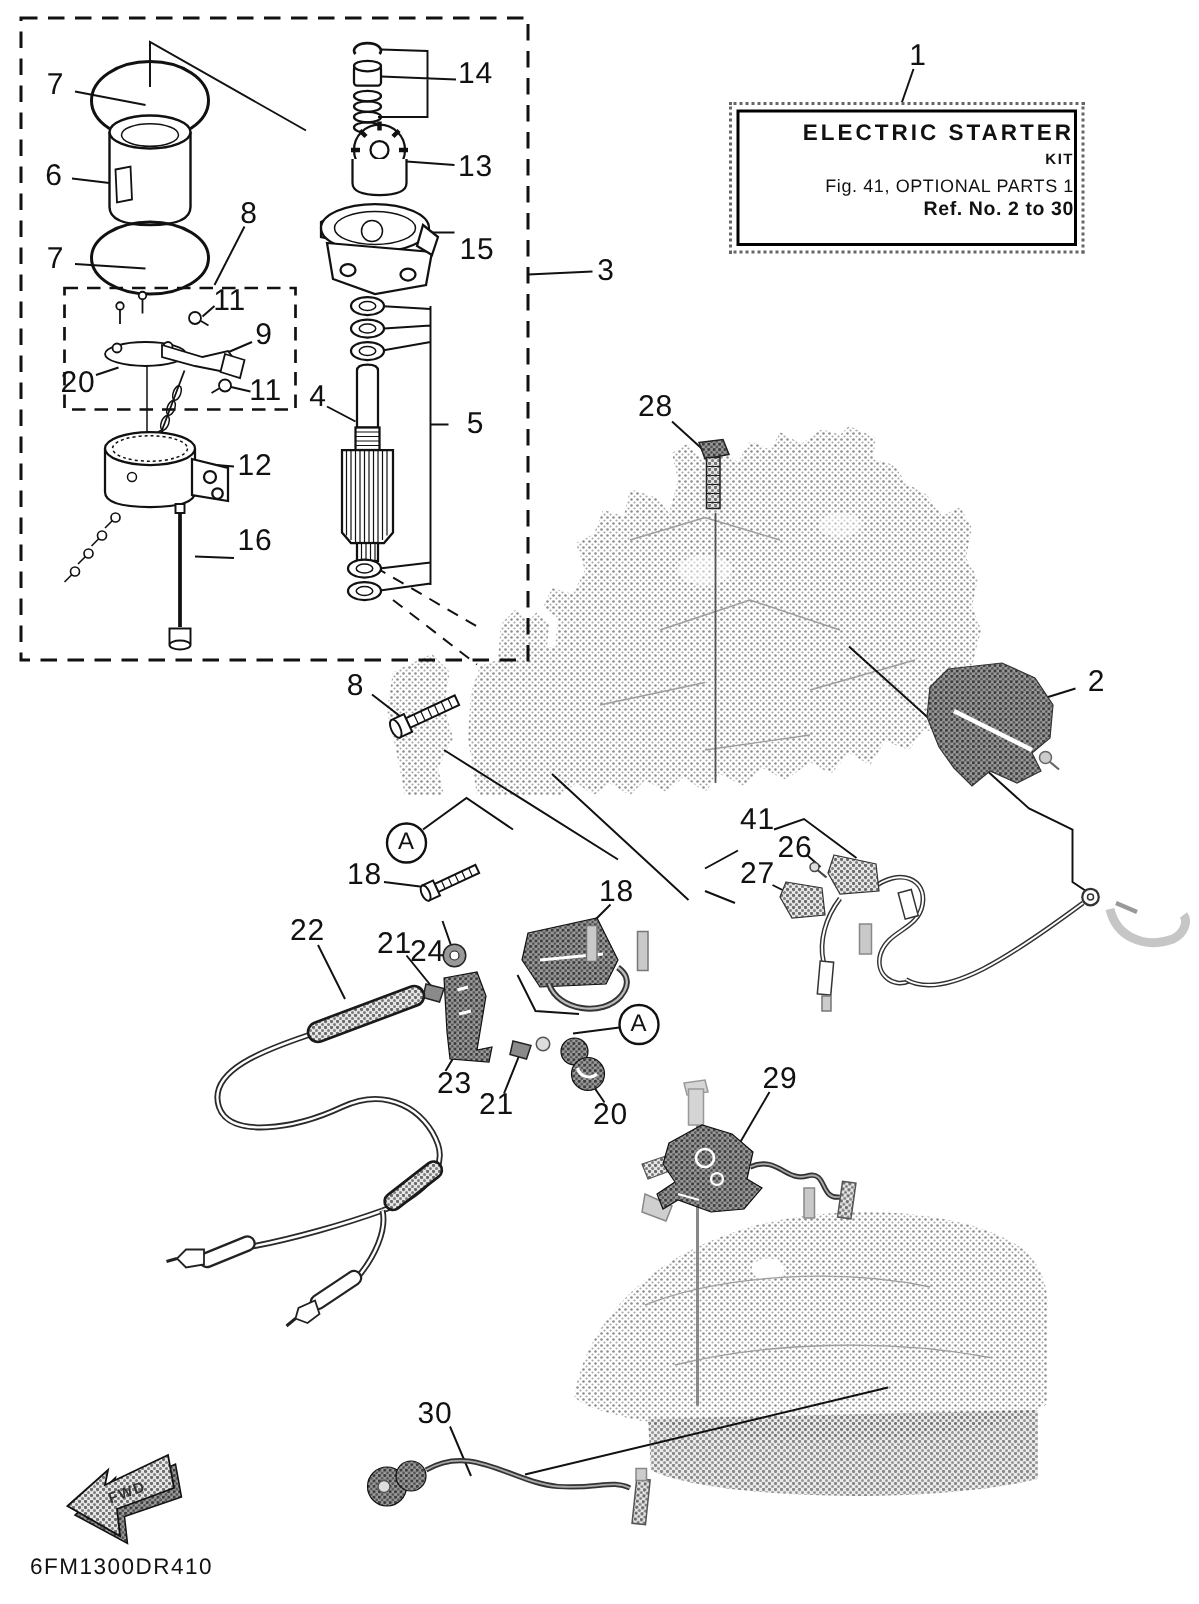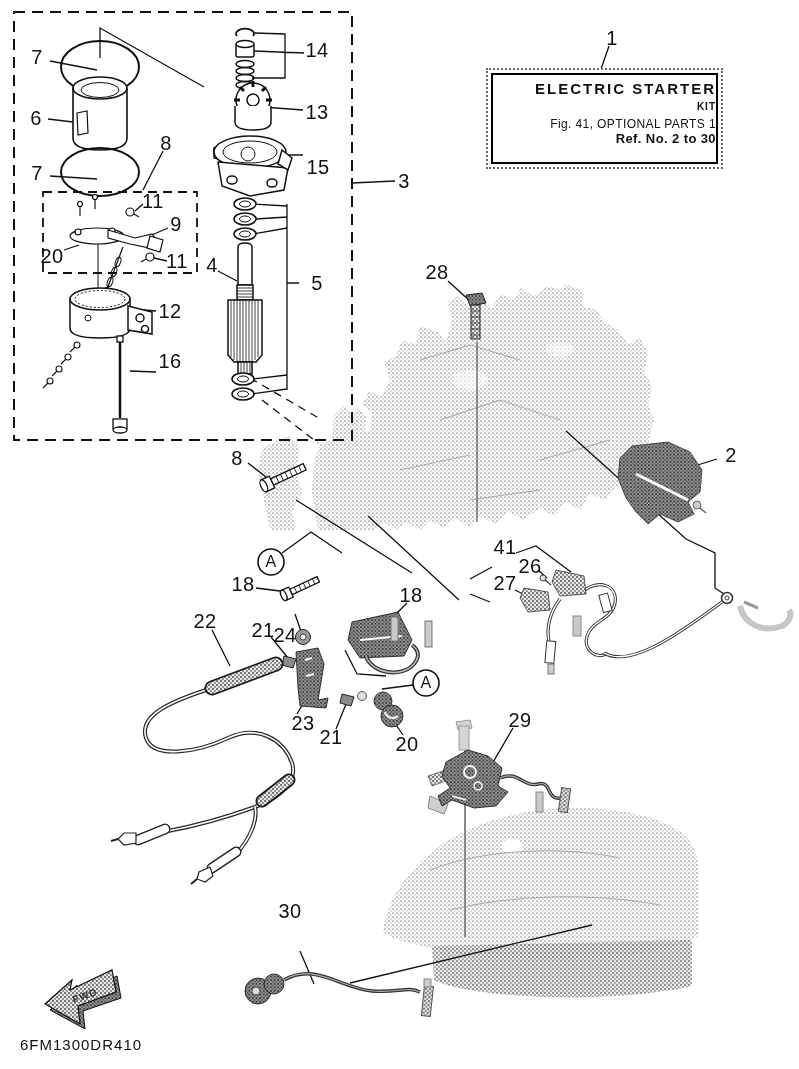--- a/index.html
+++ b/index.html
@@ -381,21 +381,21 @@
   <span class="co" style="left:263px;top:630px">21</span>
   <span class="co" style="left:331px;top:737px">21</span>
   <span class="co" style="left:205px;top:621px">22</span>
   <span class="co" style="left:303px;top:723px">23</span>
   <span class="co" style="left:285px;top:635px">24</span>
   <span class="co" style="left:505px;top:547px">41</span>
   <span class="co" style="left:530px;top:566px">26</span>
   <span class="co" style="left:505px;top:583px">27</span>
   <span class="co" style="left:437px;top:272px">28</span>
   <span class="co" style="left:520px;top:720px">29</span>
-  <span class="co" style="left:290px;top:911px">30</span>
+  <span class="co" style="left:290px;top:943px">30</span>
   <span class="co sm" style="left:271px;top:562px">A</span>
   <span class="co sm" style="left:426px;top:683px">A</span>
 </div>
 
 <div class="title-box">
   <div class="title-box-inner">
     <div class="tb-l1">ELECTRIC STARTER</div>
     <div class="tb-l2">KIT</div>
     <div class="tb-l3">Fig. 41, OPTIONAL PARTS 1</div>
     <div class="tb-l4">Ref. No. 2 to 30</div>

